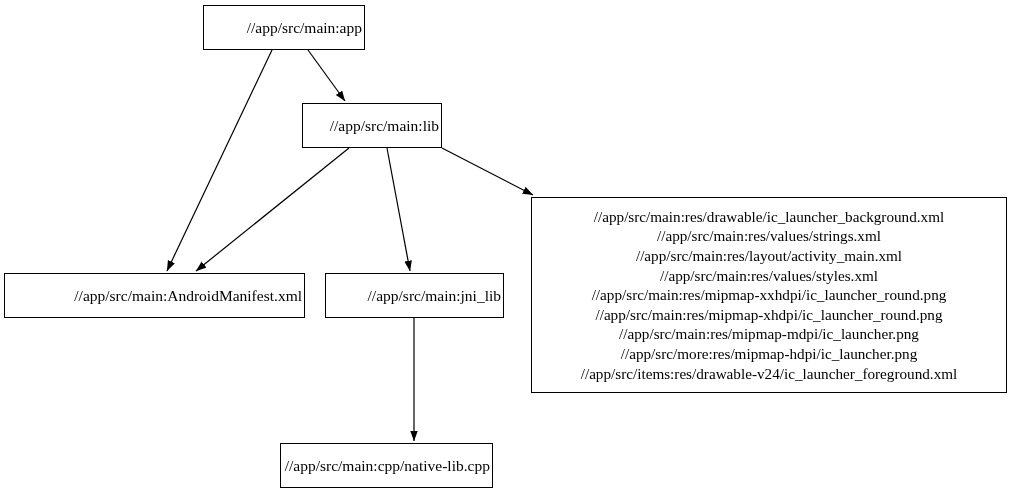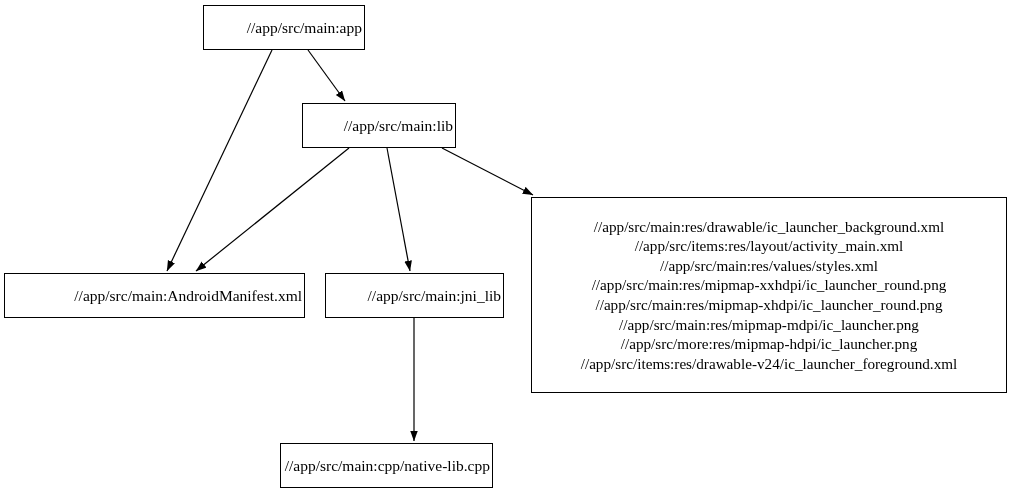--- a/index.html
+++ b/index.html
@@ -75,40 +75,41 @@
         <line x1="387" y1="148" x2="410" y2="271" marker-end="url(#arrowhead)"></line>
         <line x1="442" y1="148" x2="533" y2="195" marker-end="url(#arrowhead)"></line>
         <line x1="414" y1="318" x2="414" y2="441" marker-end="url(#arrowhead)"></line>
       </g>
   </svg>
 
   <div class="node" style="left: 203px; top: 5px; width: 162px; height: 45px;">
     <span class="node-label">//app/src/main:app</span>
   </div>
 
-  <div class="node" style="left: 302px; top: 103px; width: 154px; height: 45px;">
+  <div class="node" style="left: 302px; top: 103px; width: 140px; height: 45px;">
     <span class="node-label">//app/src/main:lib</span>
   </div>
 
   <div class="node" style="left: 4px; top: 273px; width: 301px; height: 45px;">
     <span class="node-label">//app/src/main:AndroidManifest.xml</span>
   </div>
 
   <div class="node" style="left: 325px; top: 273px; width: 179px; height: 45px;">
     <span class="node-label">//app/src/main:jni_lib</span>
   </div>
 
   <div class="node" style="left: 280px; top: 443px; width: 213px; height: 45px;">
     <span class="node-label">//app/src/main:cpp/native-lib.cpp</span>
   </div>
 
   <div class="node node-multi" id="resources-node" style="left: 531px; top: 197px; width: 476px; height: 196px;">
     <span class="line-list" id="resources-lines">
         <span class="line">//app/src/main:res/drawable/ic_launcher_background.xml</span>
-        <span class="line">//app/src/items:res/layout/activity_main.xml</span>
+        <span class="line">//app/src/main:res/values/strings.xml</span>
+        <span class="line">//app/src/main:res/layout/activity_main.xml</span>
         <span class="line">//app/src/main:res/values/styles.xml</span>
         <span class="line">//app/src/main:res/mipmap-xxhdpi/ic_launcher_round.png</span>
         <span class="line">//app/src/main:res/mipmap-xhdpi/ic_launcher_round.png</span>
         <span class="line">//app/src/main:res/mipmap-mdpi/ic_launcher.png</span>
         <span class="line">//app/src/more:res/mipmap-hdpi/ic_launcher.png</span>
         <span class="line">//app/src/items:res/drawable-v24/ic_launcher_foreground.xml</span>
       </span>
   </div>
 
 </div>

